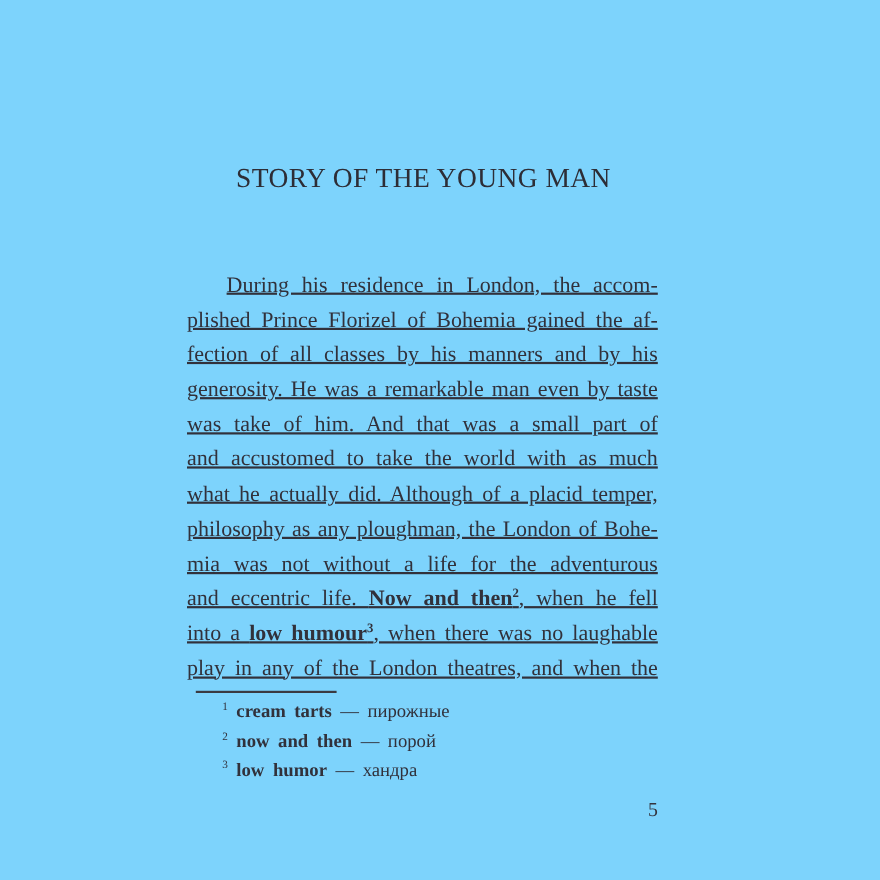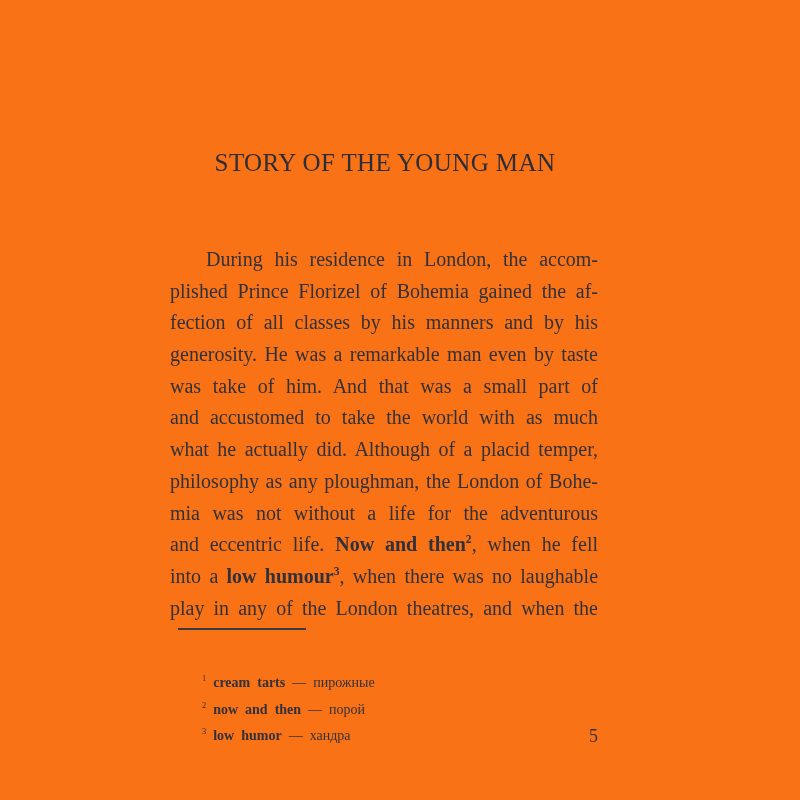--- a/index.html
+++ b/index.html
@@ -10,21 +10,21 @@
   body {
     width: 800px;
     height: 800px;
     font-family: "Liberation Serif", "DejaVu Serif", serif;
     color: #31313b;
   }
   .page {
     position: relative;
     width: 800px;
     height: 800px;
-    background: #f97316;
+    background: #7dd3fc;
     overflow: hidden;
   }
   .title {
     position: absolute;
     top: 146px;
     left: 170px;
     width: 430px;
     text-align: center;
     font-size: 25px;
     line-height: 33px;
@@ -44,20 +44,21 @@
     left: 170px;
     width: 428px;
     font-size: 20px;
   }
   .line {
     text-align: justify;
     text-align-last: justify;
     -moz-text-align-last: justify;
     line-height: 31.7px;
     height: 31.7px;
+    text-decoration: underline;
   }
   .line.indent { text-indent: 36px; }
   .line .b { font-weight: bold; }
   .line sup {
     font-size: 58%;
     vertical-align: super;
     line-height: 0;
   }
   .footnote-rule {
     position: absolute;
@@ -65,22 +66,21 @@
     top: 628px;
     width: 128px;
     height: 2px;
     background: #3a3a42;
   }
   .footnotes {
     position: absolute;
     left: 178px;
     top: 634px;
     width: 420px;
-    font-size: 14px;
-    margin-top: 36px;
+    font-size: 17px;
   }
   .footnote {
     line-height: 26.6px;
     padding-left: 24px;
     word-spacing: 3.5px;
   }
   .footnote sup {
     font-size: 60%;
     vertical-align: super;
     line-height: 0;

